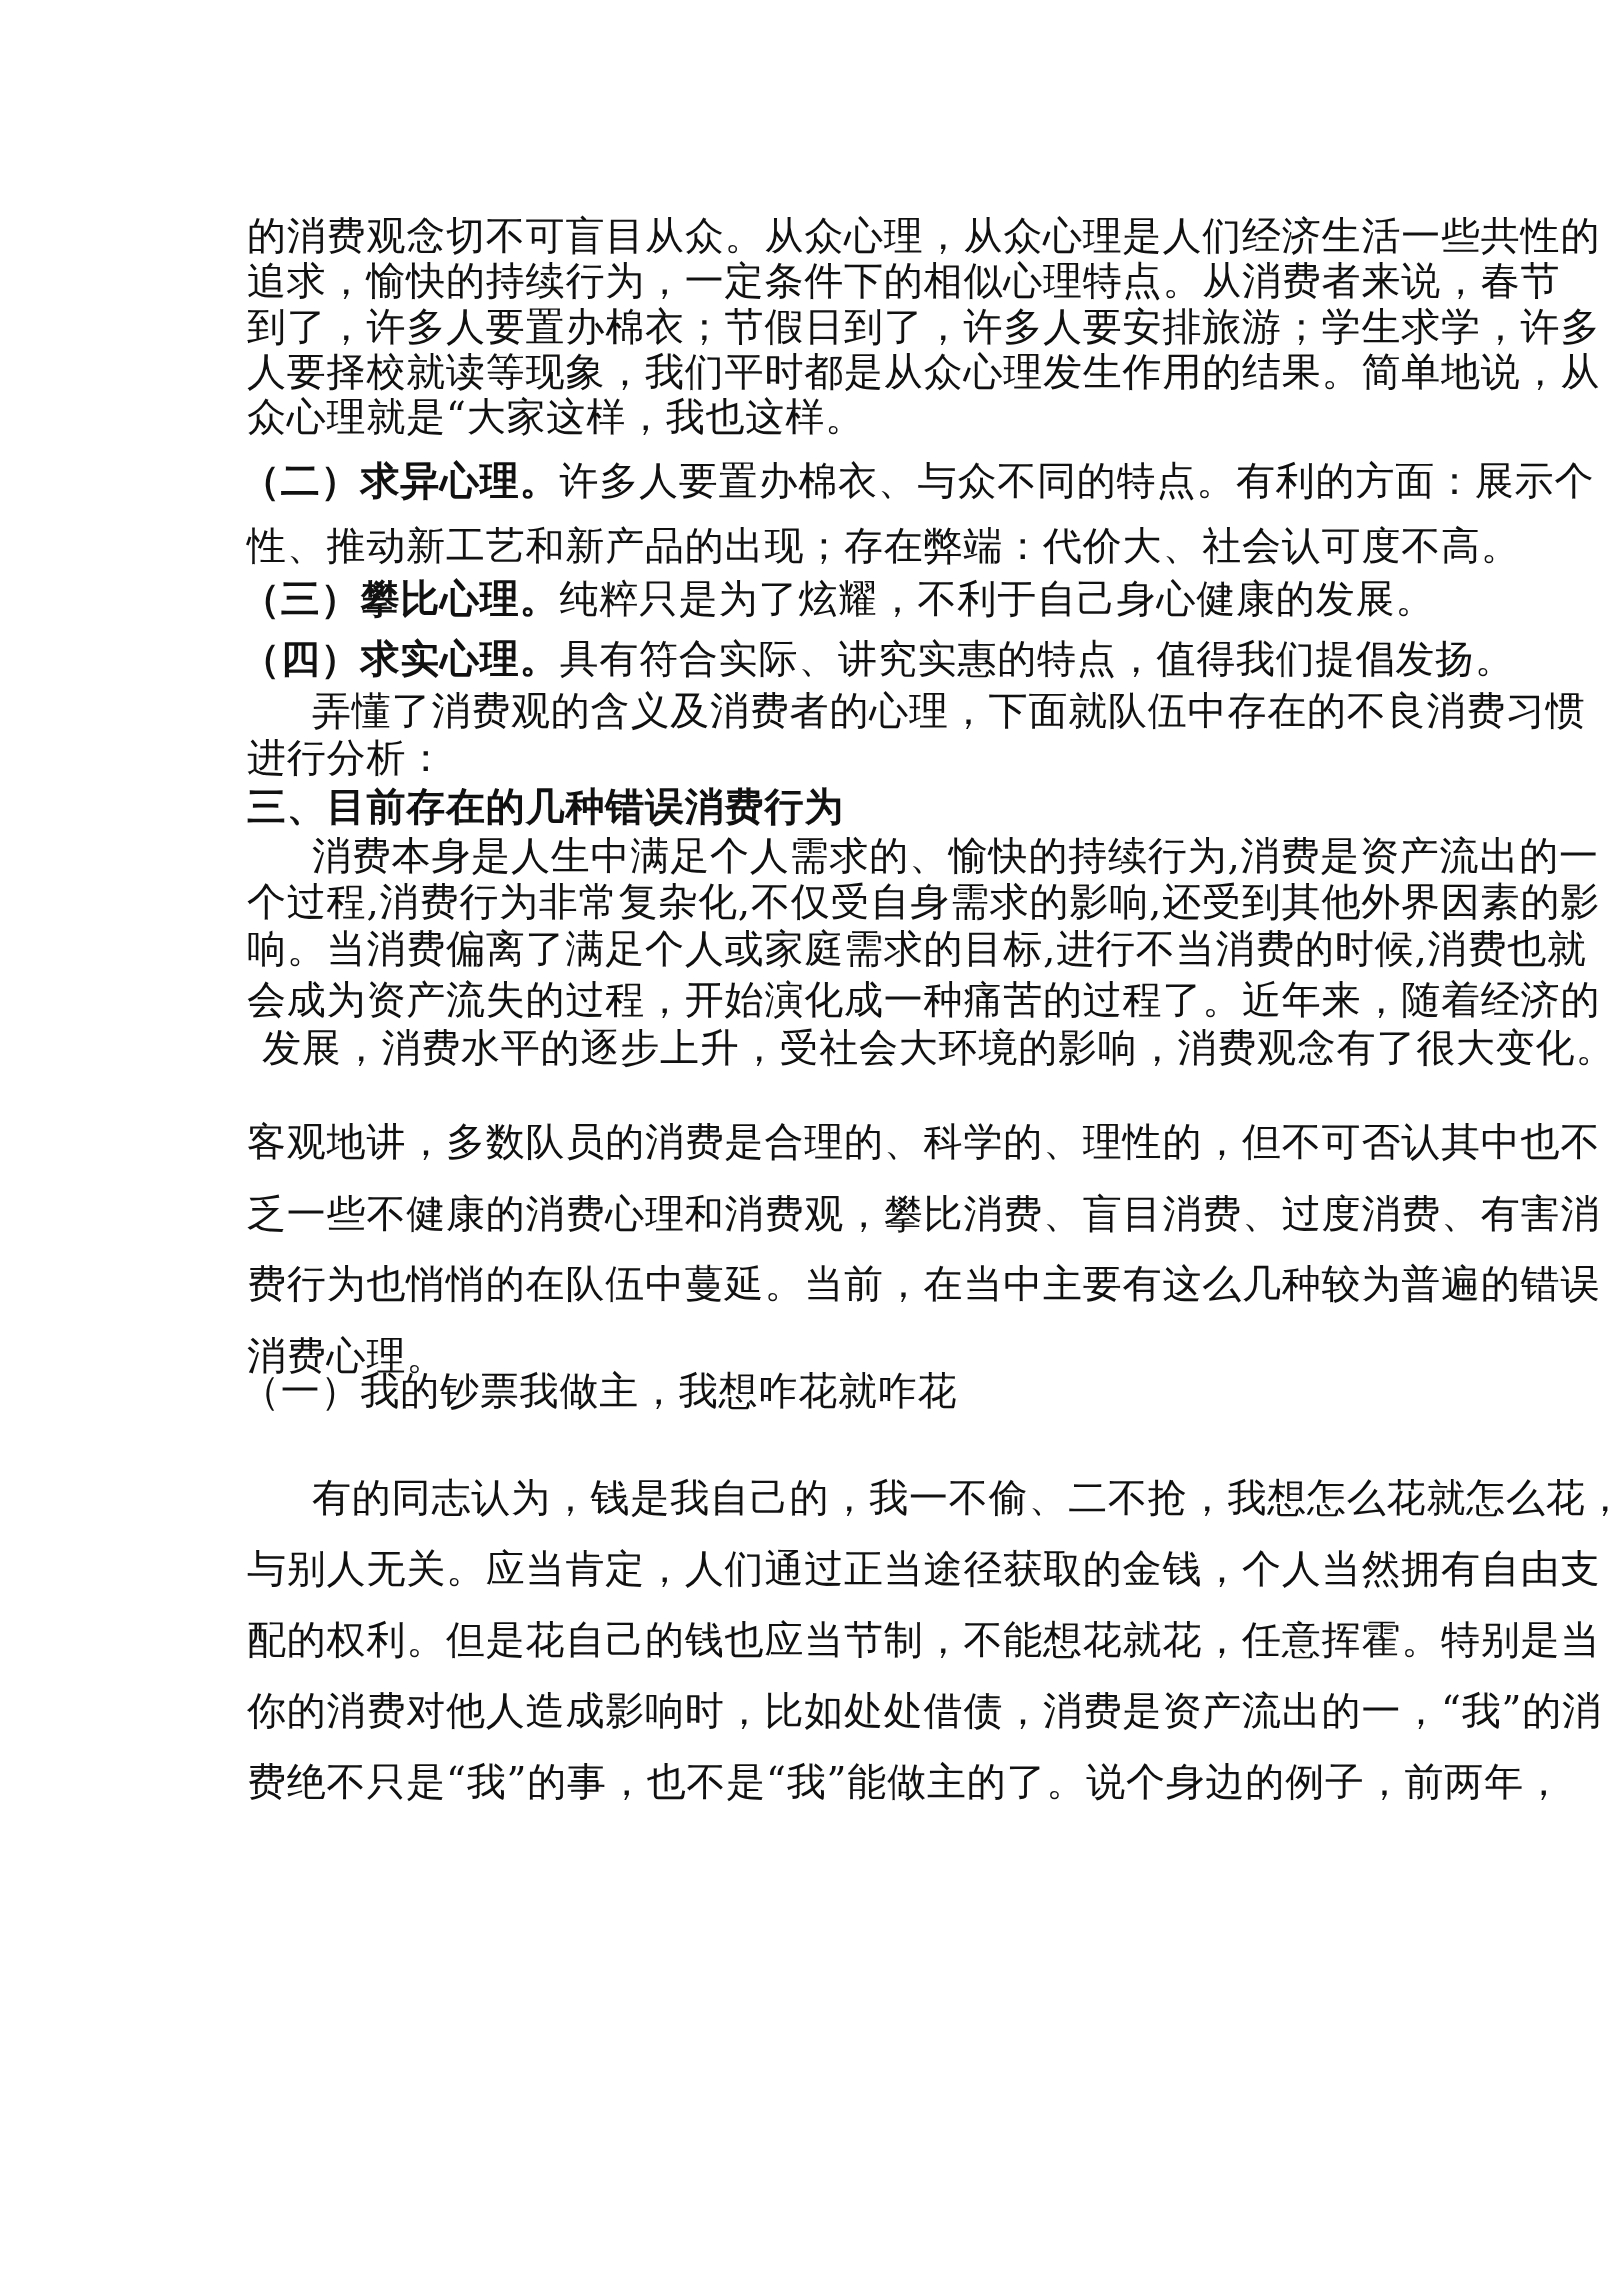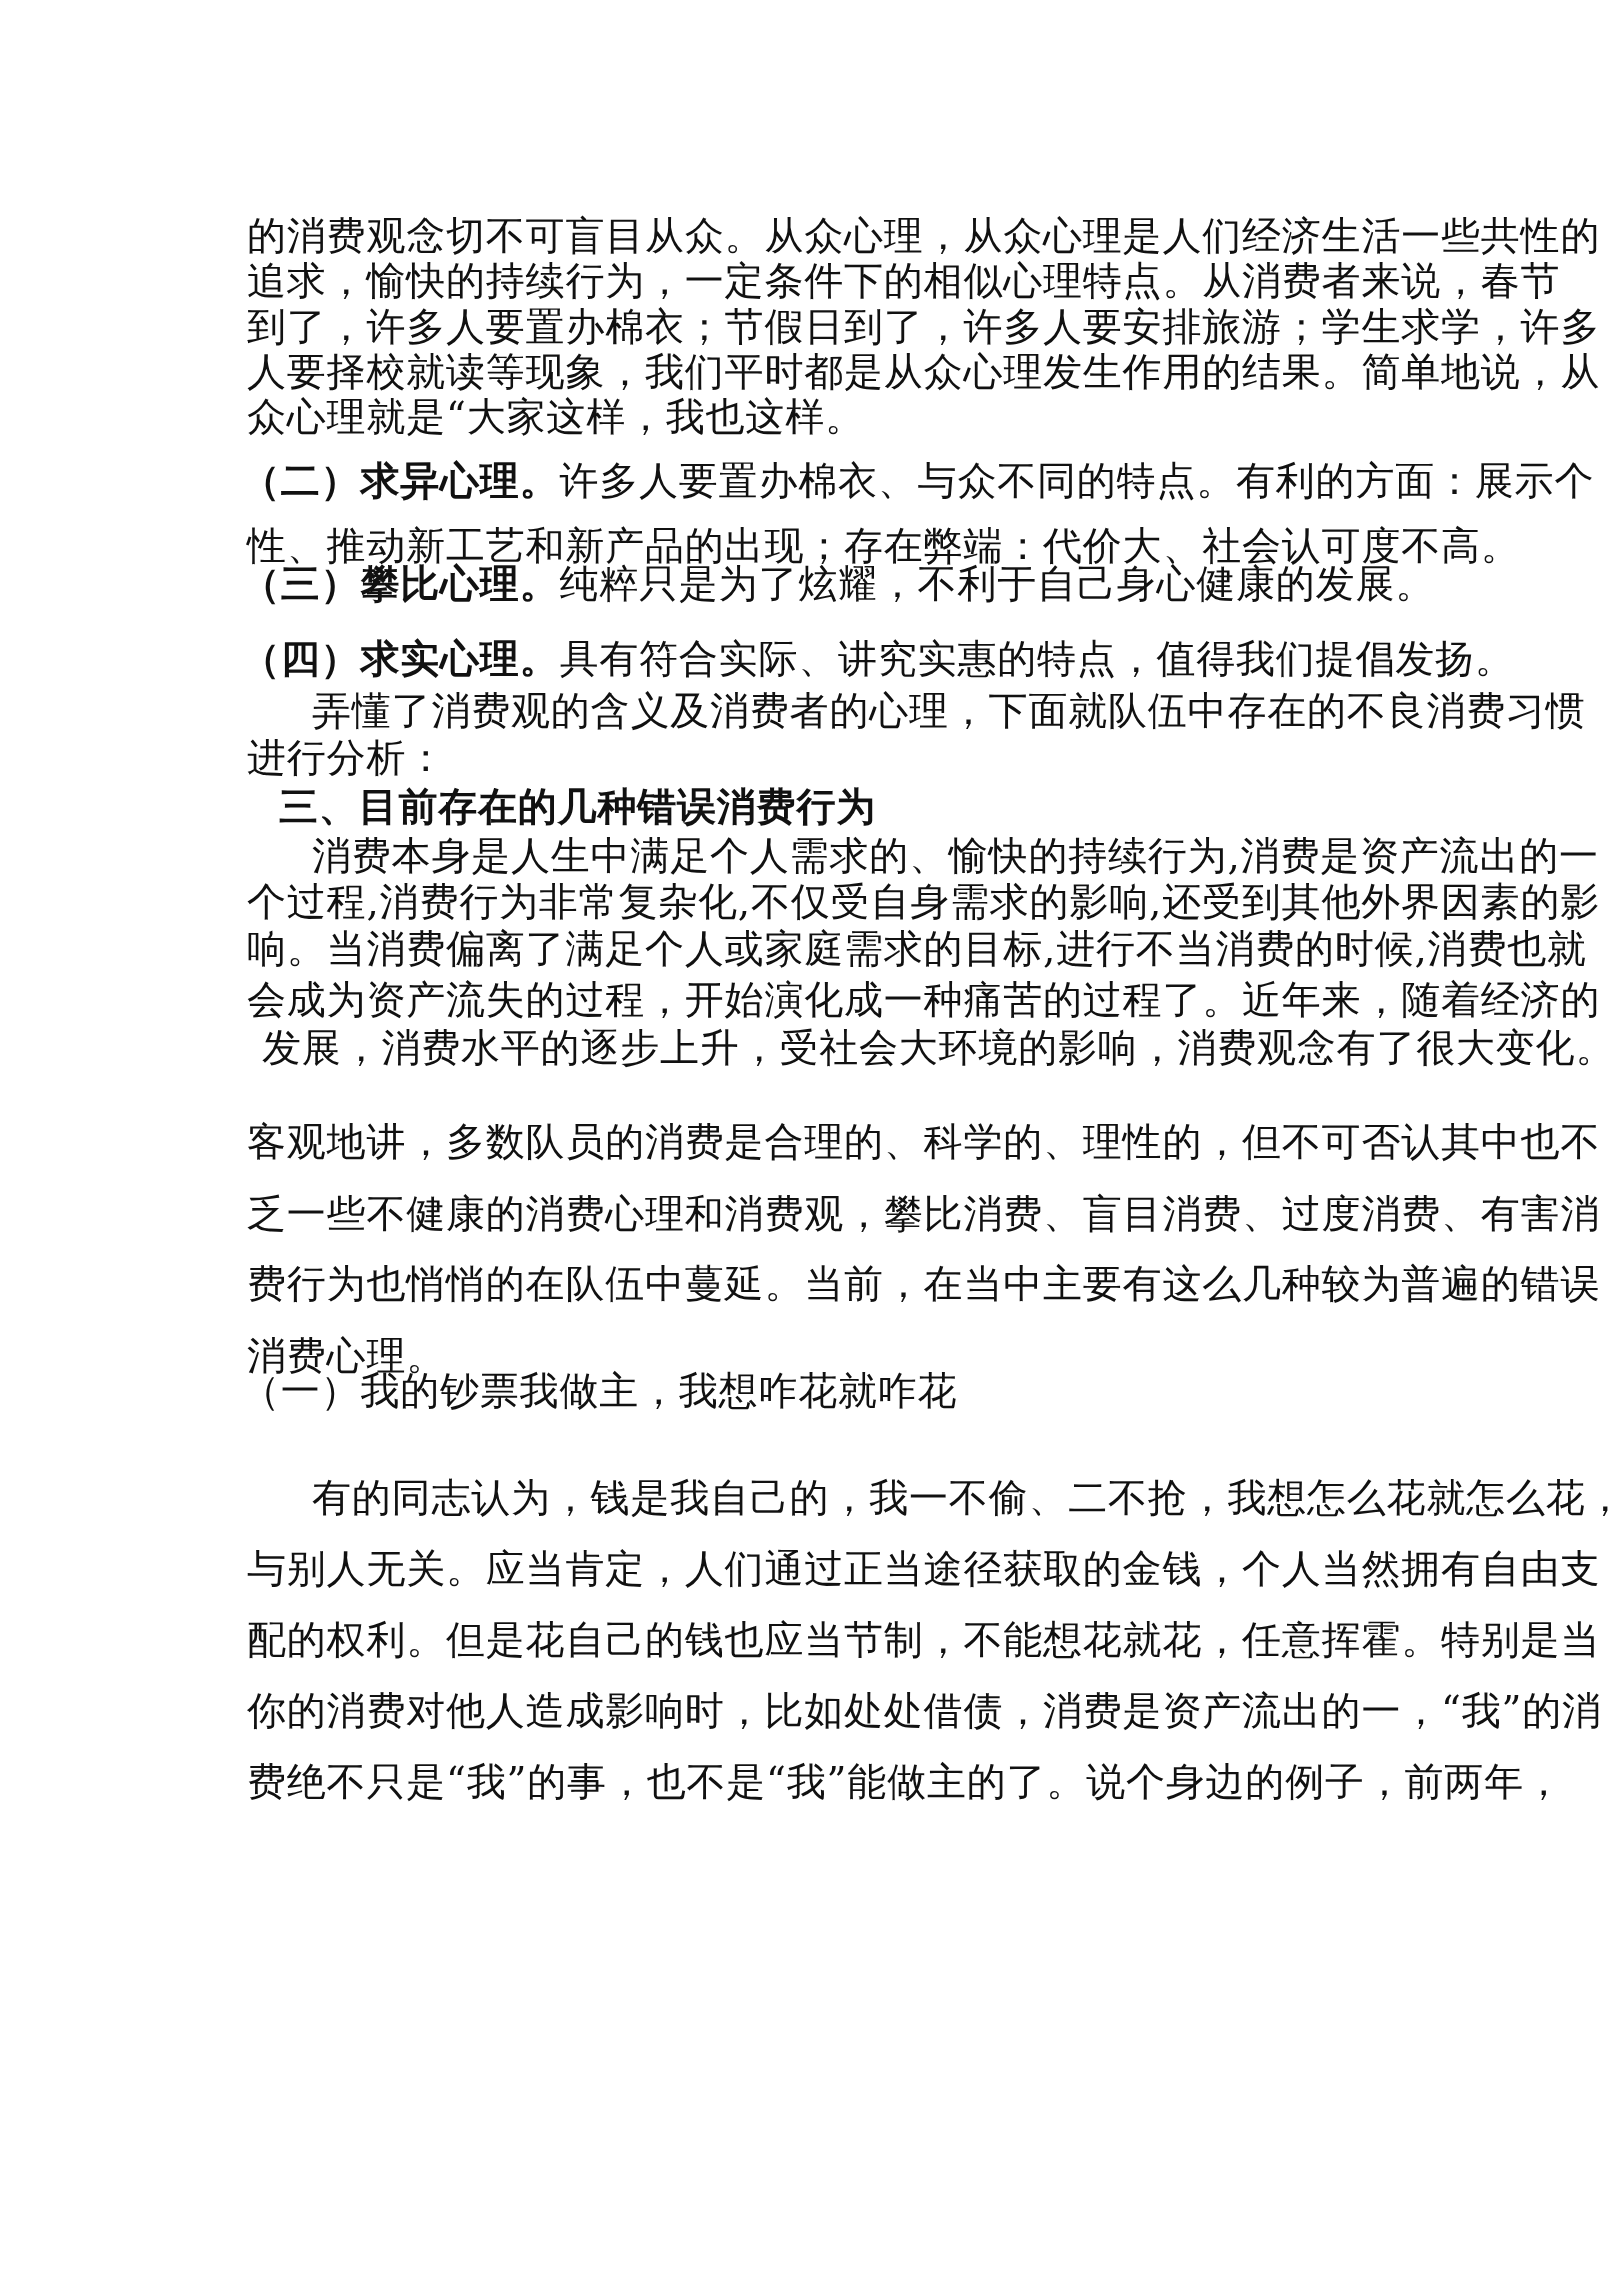--- a/index.html
+++ b/index.html
@@ -3,42 +3,42 @@
   <meta charset="utf-8">
   <style>
     html, body { margin: 0; padding: 0; background: #ffffff; }
     body { width: 1621px; height: 2293px; position: relative; overflow: hidden;
            font-family: "DejaVu Serif", "Liberation Serif", serif; color: #111; }
     .line { position: absolute; left: 247px; width: 1139px; font-size: 39px; line-height: 35px;
             white-space: nowrap; letter-spacing: 0.8px; text-align: justify; }
     .justify { text-align-last: justify; }
     .indent { padding-left: 65px; width: 1074px; }
     .b { font-weight: bold; }
-    .h { font-family: "DejaVu Sans", "Liberation Sans", sans-serif; font-weight: bold; margin-left: 32px; }
+    .h { font-family: "DejaVu Sans", "Liberation Sans", sans-serif; font-weight: bold; }
   </style>
 </head>
 <body>
 
 <div>
 
   <div>
     <div class="line justify" style="top:218px">的消费观念切不可盲目从众。从众心理，从众心理是人们经济生活一些共性的</div>
     <div class="line justify" style="top:263px">追求，愉快的持续行为，一定条件下的相似心理特点。从消费者来说，春节</div>
     <div class="line justify" style="top:309px">到了，许多人要置办棉衣；节假日到了，许多人要安排旅游；学生求学，许多</div>
     <div class="line justify" style="top:354px">人要择校就读等现象，我们平时都是从众心理发生作用的结果。简单地说，从</div>
     <div class="line" style="top:399px">众心理就是“大家这样，我也这样。</div>
   </div>
 
   <div>
     <div class="line justify" style="top:463px; left:241px; width:1145px;"><span class="b">（二）</span><span class="b">求异心理。</span><span>许多人要置办棉衣、与众不同的特点。有利的方面：展示个</span></div>
     <div class="line" style="top:528px">性、推动新工艺和新产品的出现；存在弊端：代价大、社会认可度不高。</div>
   </div>
 
   <div>
-    <div class="line" style="top:566px; left:241px;"><span class="b">（三）</span><span class="b">攀比心理。</span><span>纯粹只是为了炫耀，不利于自己身心健康的发展。</span></div>
+    <div class="line" style="top:585px; left:241px;font-family:Liberation Mono, monospace;"><span class="b">（三）</span><span class="b">攀比心理。</span><span>纯粹只是为了炫耀，不利于自己身心健康的发展。</span></div>
   </div>
 
   <div>
     <div class="line" style="top:641px; left:241px;"><span class="b">（四）</span><span class="b">求实心理。</span><span>具有符合实际、讲究实惠的特点，值得我们提倡发扬。</span></div>
   </div>
 
   <div>
     <div class="line indent justify" style="top:693px">弄懂了消费观的含义及消费者的心理，下面就队伍中存在的不良消费习惯</div>
     <div class="line" style="top:740px">进行分析：</div>
   </div>

